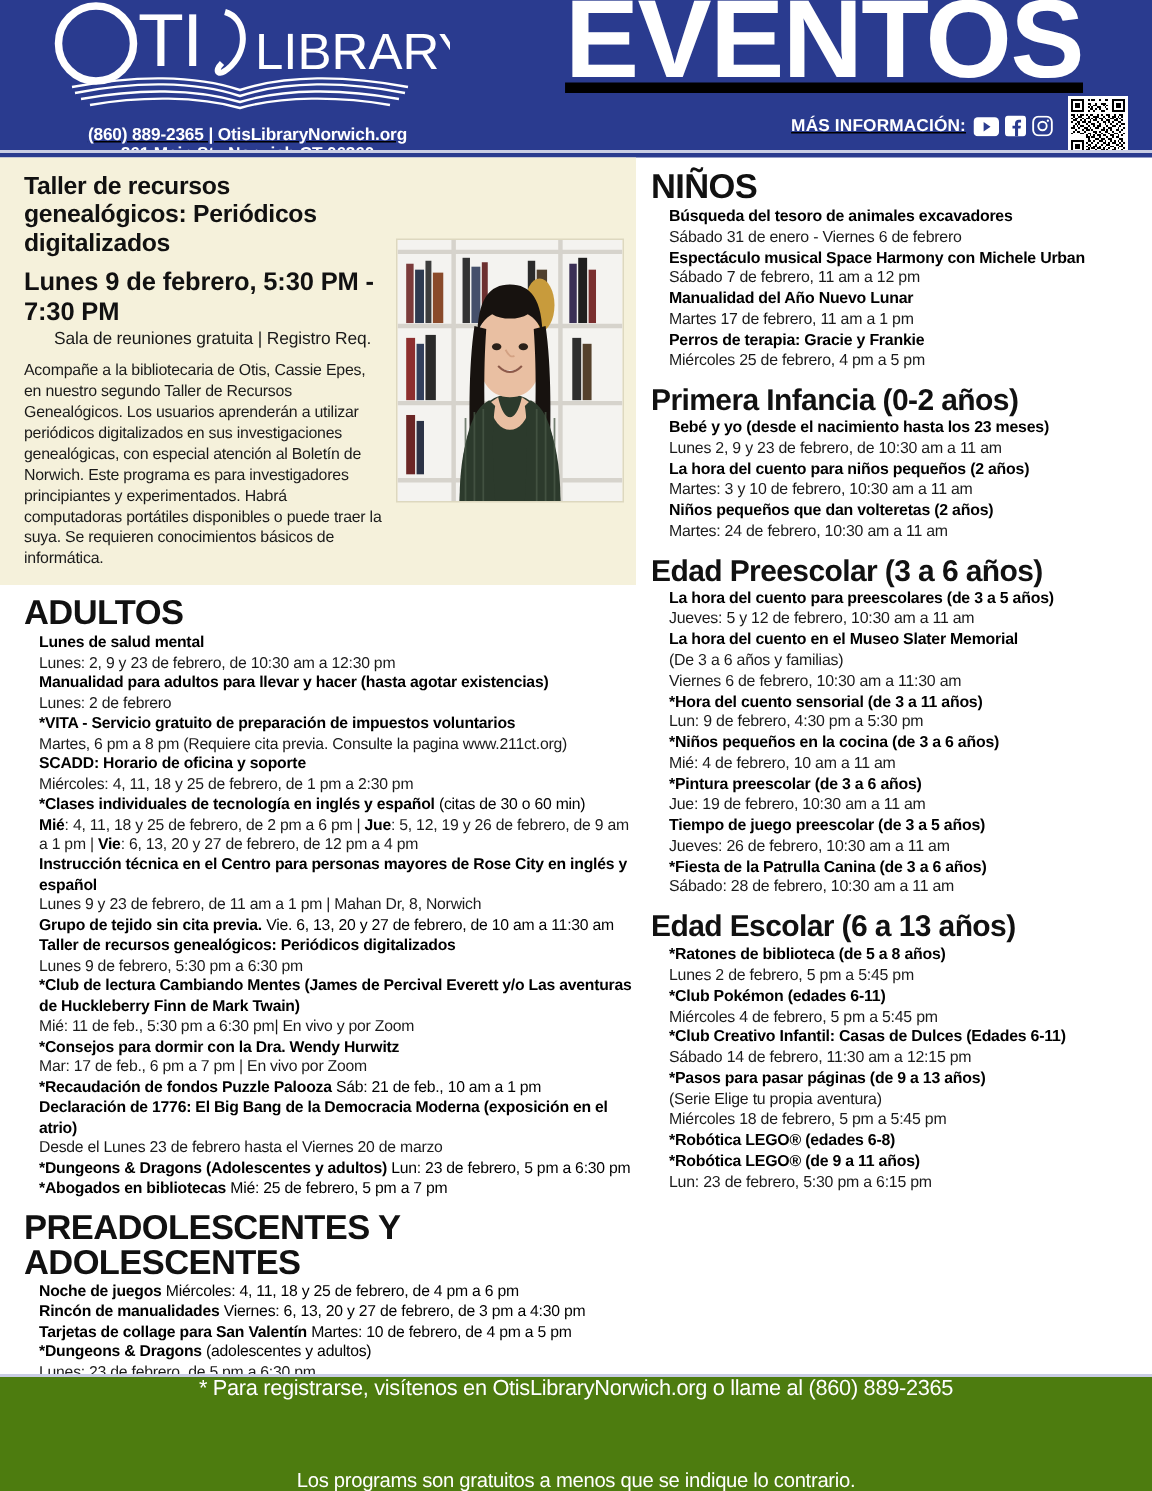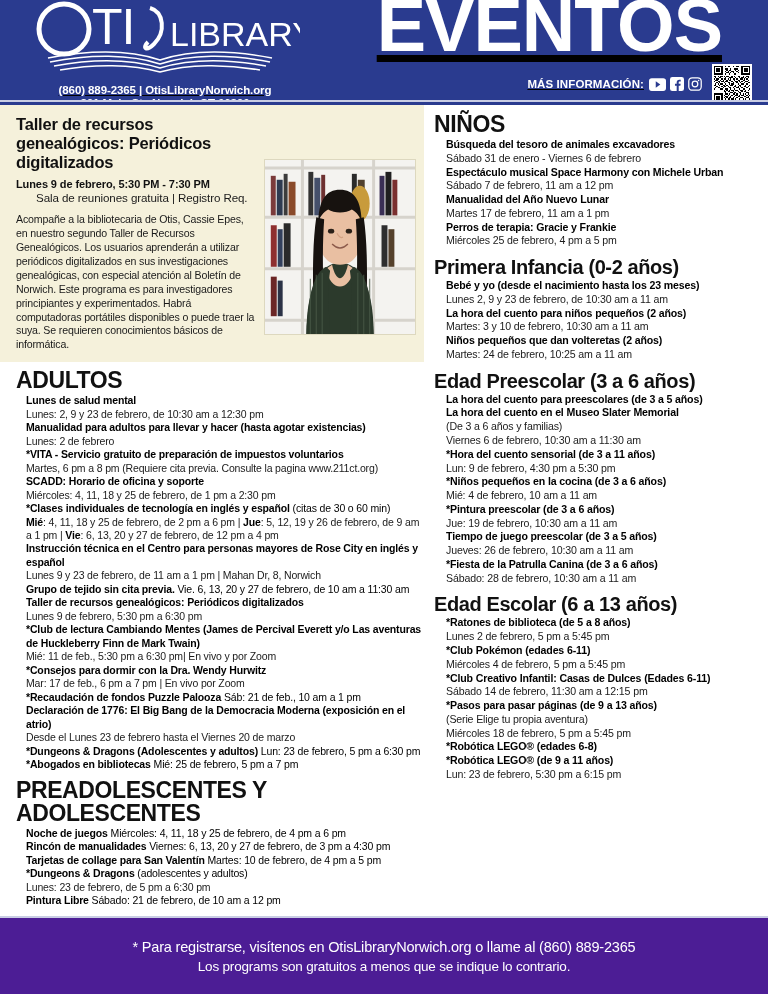--- a/index.html
+++ b/index.html
@@ -74,21 +74,21 @@
     position:relative;
     min-height: 232px;
   }
   .feature-grid { display:flex; gap:8px; }
   .feature-text { width: 240px; }
   .feat-title {
     font-size:16.5px; font-weight:800; color:#111;
     line-height:1.14; letter-spacing:-0.2px;
   }
   .feat-when {
-    font-size:11px; font-weight:800; color:#111;
+    font-size:17px; font-weight:800; color:#111;
     margin-top:7px; letter-spacing:-0.1px;
   }
   .feat-where {
     font-size:11.6px; font-weight:400; color:#1a1a1a;
     margin-top:1px; letter-spacing:-0.1px;margin-left:20px;
   }
   .feat-desc {
     font-size:10.6px; color:#1a1a1a; line-height:1.31;
     margin-top:9px; letter-spacing:-0.15px;
   }
@@ -121,24 +121,24 @@
   ul.events li b { font-weight:800; color:#000; }
   ul.events li span.reg { font-weight:400; }
 
   .col-left ul.events li { font-size:10.5px; }
   .col-right ul.events li { font-size:10.6px; line-height:1.3; }
 
   
   .footer {
     position:absolute; left:0; bottom:0;
     width:768px; height:78px;
-    background:#4c1d95;
+    background:#4d7c0f;
     border-top:2px solid #c9cde4;
     display:flex; flex-direction:column;
-    align-items:center; justify-content:center;
+    align-items:center; justify-content:space-between;
   }
   .footer-line1 { color:#fff; font-size:14.5px; letter-spacing:-0.2px; }
   .footer-line2 { color:#fff; font-size:13.5px; margin-top:4px; letter-spacing:-0.2px; }
 </style>
 </head>
 <body>
 
 <div class="page">
 
   <div class="header">
@@ -525,26 +525,27 @@
           <li class="d">Miércoles 25 de febrero, 4 pm a 5 pm</li>
         </ul>
 
       <h2 class="sec sub">Primera Infancia (0-2 años)</h2>
       <ul class="events">
           <li class="t">Bebé y yo (desde el nacimiento hasta los 23 meses)</li>
           <li class="d">Lunes 2, 9 y 23 de febrero, de 10:30 am a 11 am</li>
           <li class="t">La hora del cuento para niños pequeños (2 años)</li>
           <li class="d">Martes: 3 y 10 de febrero, 10:30 am a 11 am</li>
           <li class="t">Niños pequeños que dan volteretas (2 años)</li>
-          <li class="d">Martes: 24 de febrero, 10:25 am a 11 am</li>
+          <li class="d">Martes: 24 de febrero, 10:30 am a 11 am</li>
         </ul>
 
       <h2 class="sec sub">Edad Preescolar (3 a 6 años)</h2>
       <ul class="events">
           <li class="t">La hora del cuento para preescolares (de 3 a 5 años)</li>
+          <li class="d">Jueves: 5 y 12 de febrero, 10:30 am a 11 am</li>
           <li class="t">La hora del cuento en el Museo Slater Memorial</li>
           <li class="d">(De 3 a 6 años y familias)</li>
           <li class="d">Viernes 6 de febrero, 10:30 am a 11:30 am</li>
           <li class="t">*Hora del cuento sensorial (de 3 a 11 años)</li>
           <li class="d">Lun: 9 de febrero, 4:30 pm a 5:30 pm</li>
           <li class="t">*Niños pequeños en la cocina (de 3 a 6 años)</li>
           <li class="d">Mié: 4 de febrero, 10 am a 11 am</li>
           <li class="t">*Pintura preescolar (de 3 a 6 años)</li>
           <li class="d">Jue: 19 de febrero, 10:30 am a 11 am</li>
           <li class="t">Tiempo de juego preescolar (de 3 a 5 años)</li>

